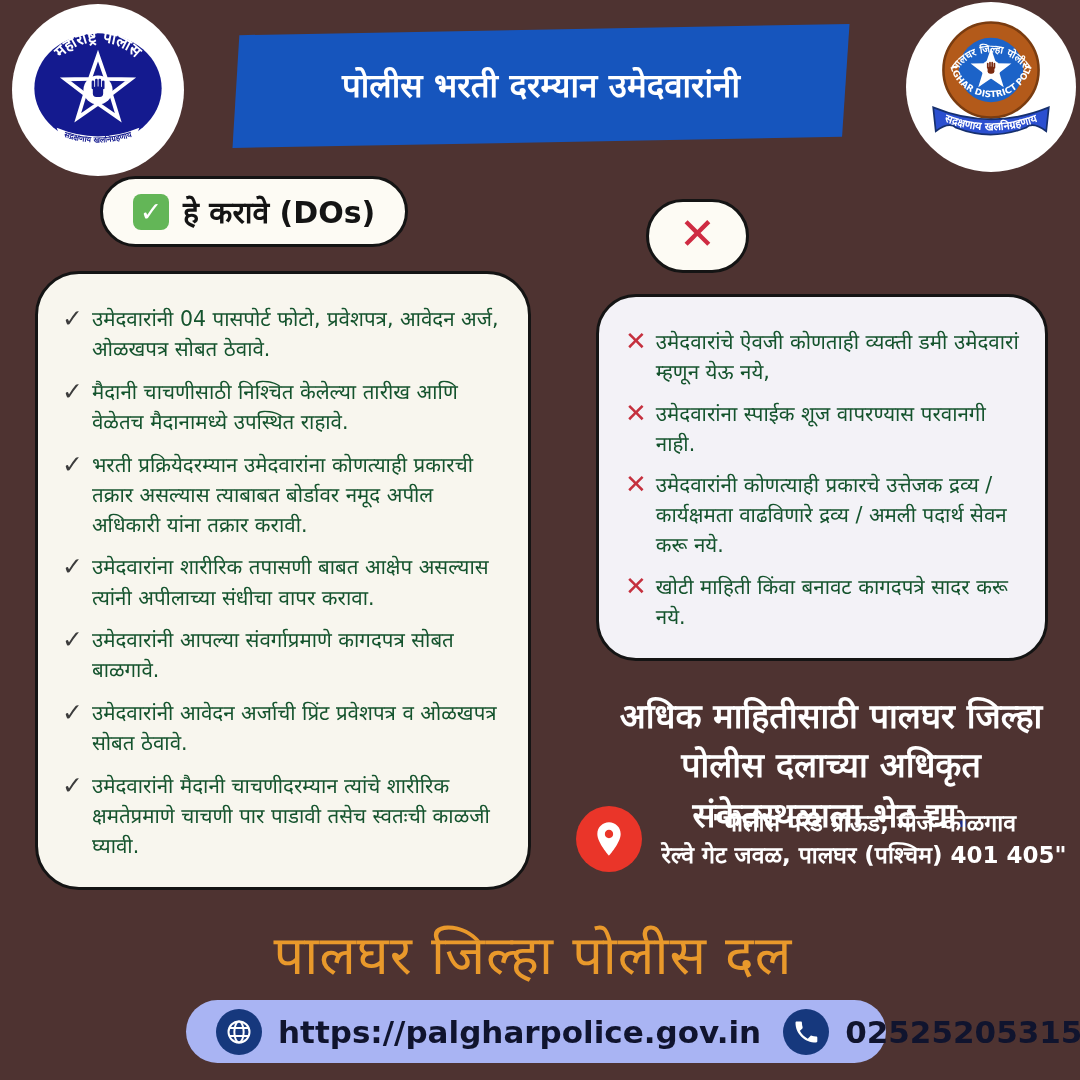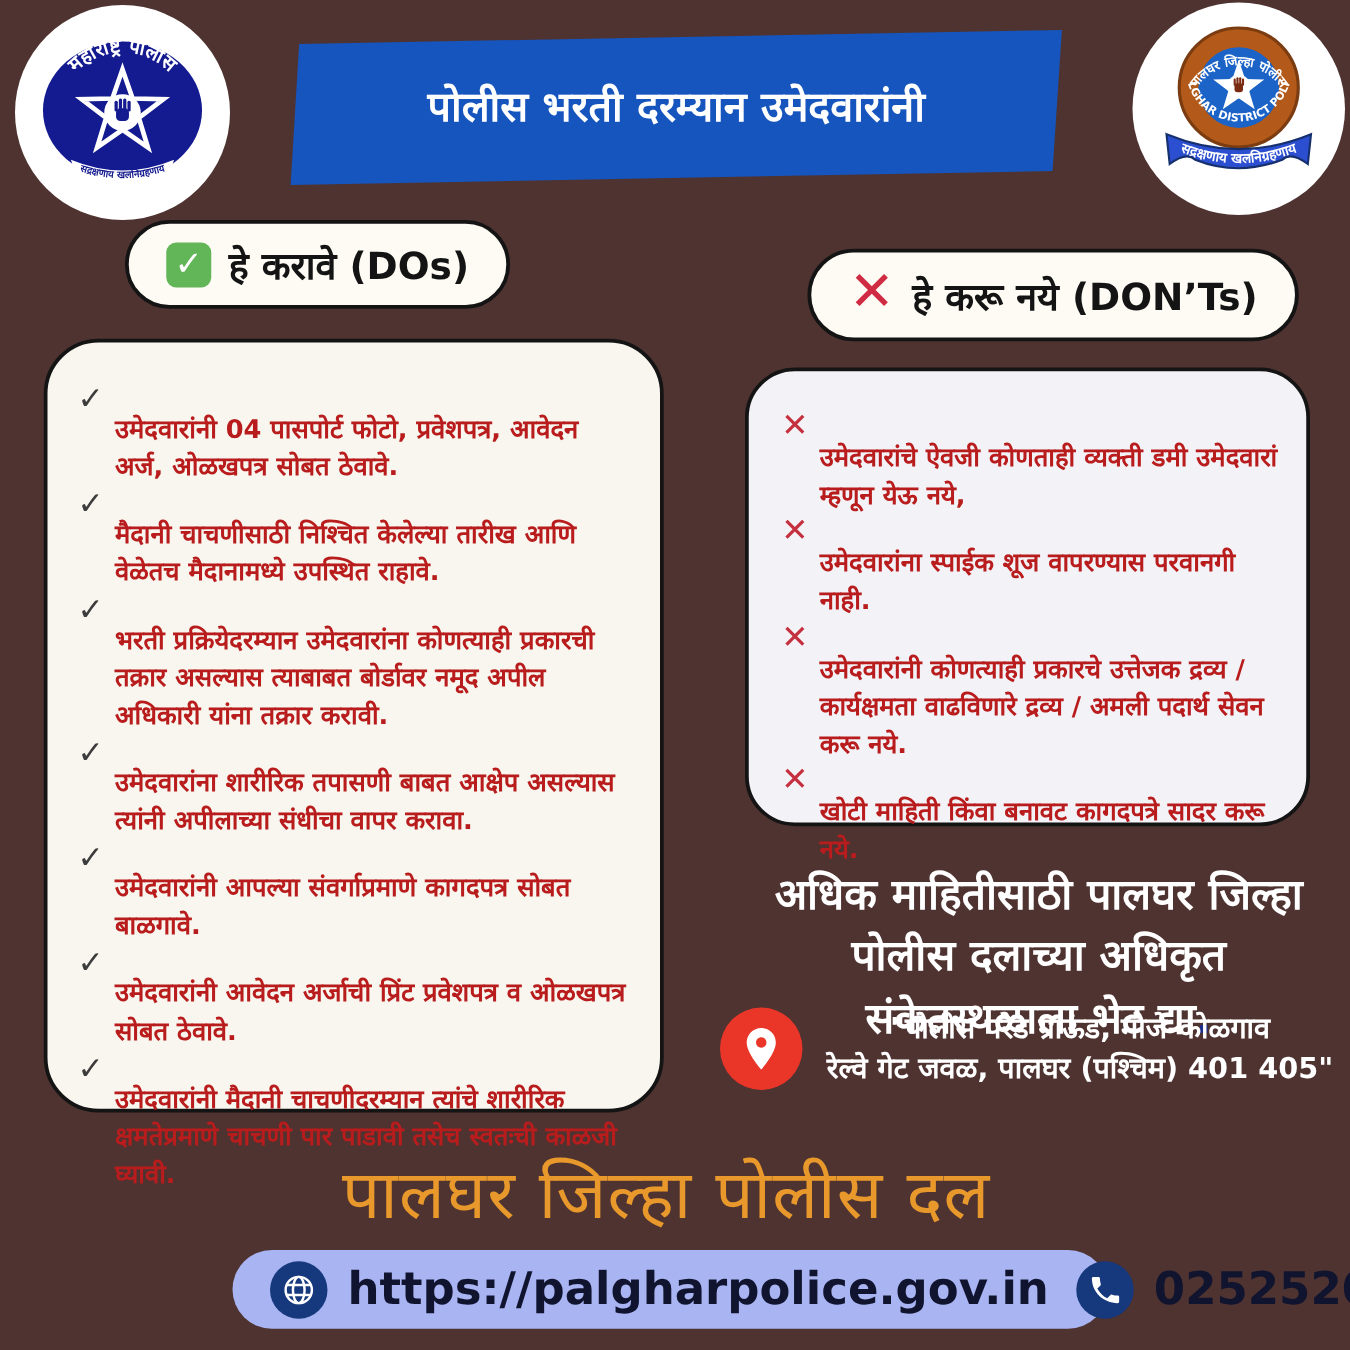--- a/index.html
+++ b/index.html
@@ -62,21 +62,21 @@
     display:flex; flex-direction:column; justify-content:space-between;
   }
   .item { display:flex; gap:9px; align-items:flex-start; }
   .item .marker-check {
     color:#3c3c3c; font-weight:bold; font-size:25px; line-height:1.2; flex:0 0 auto;
   }
   .item .marker-x {
     color:#c5303e; font-weight:bold; font-size:26px; line-height:1.15; flex:0 0 auto;
   }
   .item .txt {
-    font-size:20.5px; font-weight:bold; color:#b91c1c; line-height:1.47;margin-top:24px;
+    font-size:20.5px; font-weight:normal; color:#14532d; line-height:1.47;
   }
 
   
   .info-text {
     position:absolute; left:602px; top:692px; width:458px;
     text-align:center; color:#fff; font-size:34px; font-weight:bold; line-height:1.45;
   }
   .info-text .dot { color:#1b2d8f; }
 
   .address-row {
@@ -103,21 +103,21 @@
     position:absolute; left:186px; top:1000px; width:700px; height:63px;
     background:#a9b4f3; border-radius:32px;
     display:flex; align-items:center; gap:16px; padding:0 30px;
   }
   .round-icon {
     width:46px; height:46px; border-radius:50%; background:#16387d;
     display:flex; align-items:center; justify-content:center; flex:0 0 auto;
   }
   .round-icon svg { width:28px; height:28px; }
   .footer-pill .url, .footer-pill .phone {
-    color:#10142e; font-size:36px; font-weight:bold; white-space:nowrap;
+    color:#10142e; font-size:31px; font-weight:bold; white-space:nowrap;
   }
   .footer-pill .url { margin-right:6px; }
 </style>
 </head>
 <body>
 
 <div class="logo-wrap logo-left">
   <svg viewBox="0 0 100 100">
     <circle cx="50" cy="50" r="49" fill="#ffffff"></circle>
     <ellipse cx="50" cy="49" rx="37" ry="32" fill="#141a8f"></ellipse>
@@ -217,21 +217,20 @@
     <span class="txt">उमेदवारांनी आवेदन अर्जाची प्रिंट प्रवेशपत्र व ओळखपत्र सोबत ठेवावे.</span>
   </div>
   <div class="item">
     <span class="marker-check">✓</span>
     <span class="txt">उमेदवारांनी मैदानी चाचणीदरम्यान त्यांचे शारीरिक क्षमतेप्रमाणे चाचणी पार पाडावी तसेच स्वतःची काळजी घ्यावी.</span>
   </div>
 </div>
 
 <div class="pill pill-donts">
   <span class="big-x-icon">✕</span>
-  <span class="label">हे करू नये (DON’Ts)</span>
 </div>
 
 <div class="donts-box">
   <div class="item">
     <span class="marker-x">✕</span>
     <span class="txt">उमेदवारांचे ऐवजी कोणताही व्यक्ती डमी उमेदवारां म्हणून  येऊ नये,</span>
   </div>
   <div class="item">
     <span class="marker-x">✕</span>
     <span class="txt">उमेदवारांना स्पाईक शूज वापरण्यास परवानगी नाही.</span>

